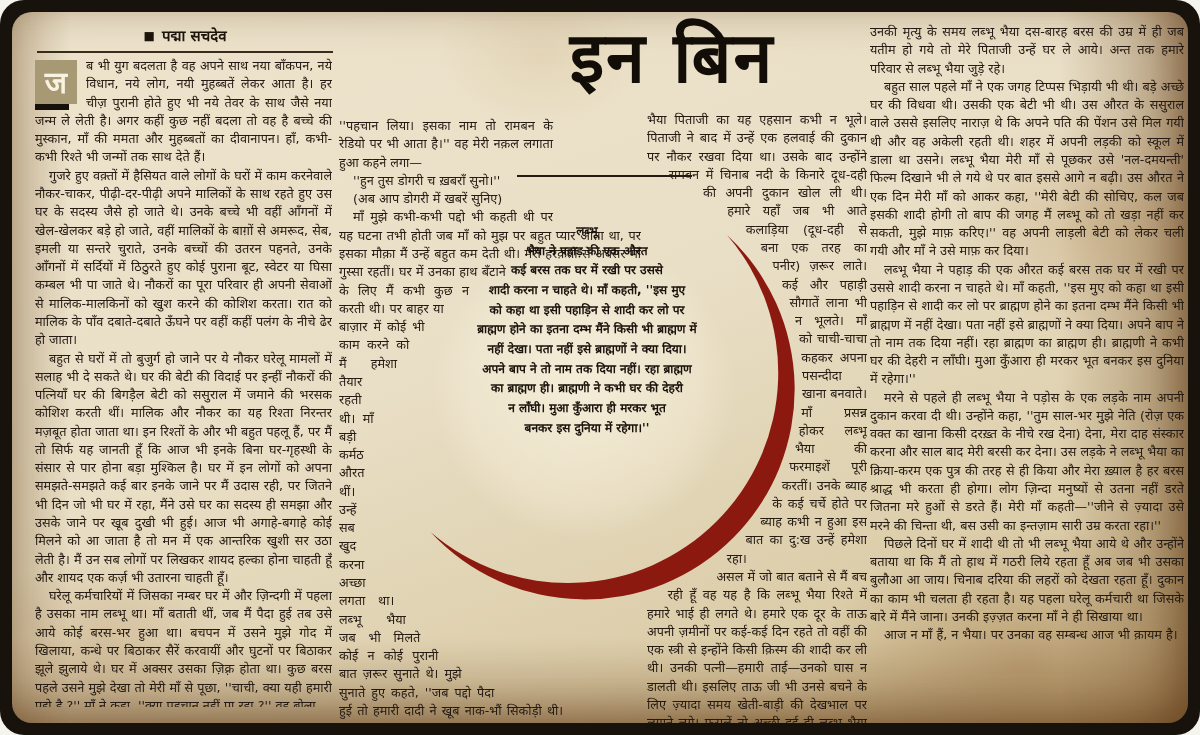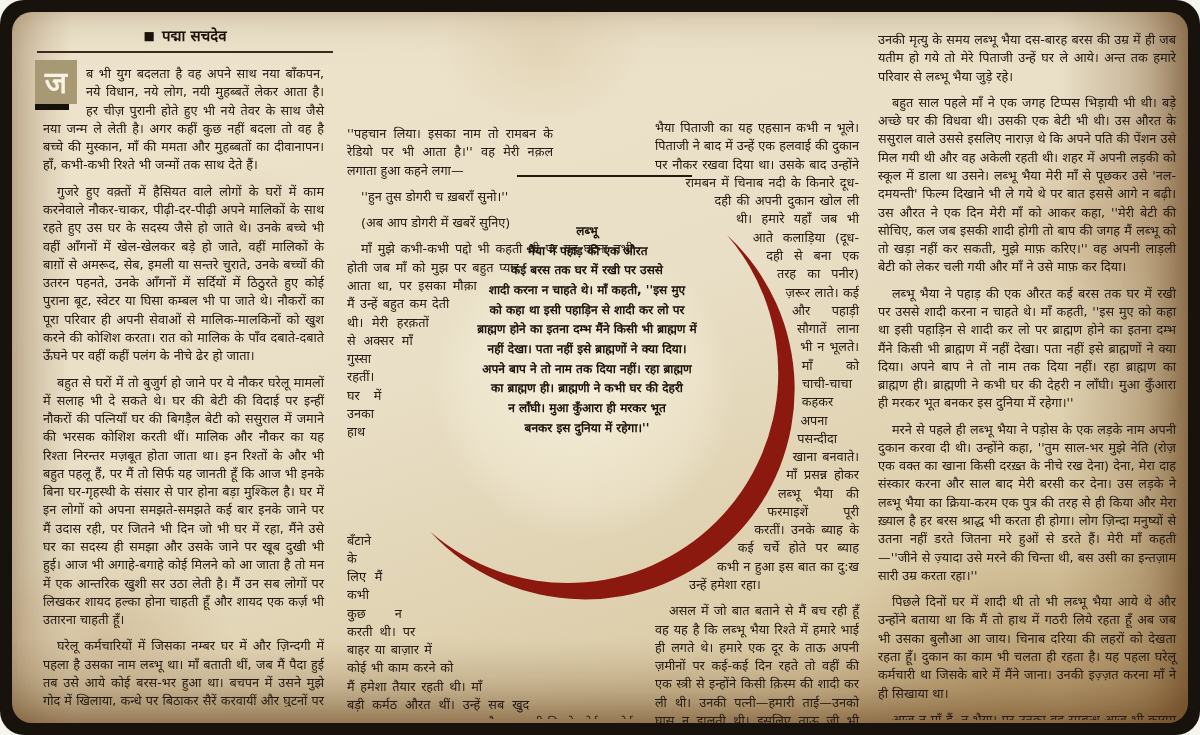--- a/index.html
+++ b/index.html
@@ -27,21 +27,21 @@
   .byline{position:absolute;left:25px;top:13px;width:296px;text-align:center;font-size:15px;font-weight:bold;color:#1c130b;}
   .byline .sq{font-size:12px;margin-right:7px;position:relative;top:-1px;}
   .rule{position:absolute;height:2px;background:#3a2b1a;}
   .rule-byline{left:25px;top:39px;width:296px;}
   .headline{position:absolute;left:430px;top:10px;width:460px;text-align:center;
             font-size:70px;line-height:1.05;font-weight:bold;color:#120d07;letter-spacing:2px;}
   .subtitle{position:absolute;left:520px;top:114px;width:165px;text-align:center;
             font-size:24px;font-weight:bold;color:#16100a;}
   .rule-subtitle{left:505px;top:163px;width:175px;height:2px;background:#241a10;}
   .col{position:absolute;font-size:12.7px;line-height:1.44;overflow:hidden;}
-  .col p{margin:8px;text-align:justify;text-indent:14px;}
+  .col p{margin:0;text-align:justify;text-indent:14px;}
   .col p.cont{text-indent:0;}
   .col1{left:23px;top:45px;width:297px;height:650px;}
   .col2{left:327px;top:105px;width:302px;height:602px;}
   .col3{left:635px;top:99px;width:220px;height:624px;}
   .col4{left:858px;top:11px;width:314px;height:697px;}
   .dropcap{float:left;width:42px;height:44px;margin:3px 9px 2px 0;background:#a69973;color:#f7f2e2;
            font-size:30px;font-weight:bold;text-align:center;line-height:46px;
            box-shadow:-6px 8px 0 -2px #16100a;}
   .shape-c2{float:right;width:302px;height:497px;shape-outside:circle(218px at 245px 272px);}
   .shape-c2-top{float:right;width:88px;height:96px;shape-outside:inset(0);}
@@ -61,20 +61,21 @@
 
       <svg class="crescent" viewBox="0 0 470 440" aria-hidden="true">
         <path d="M 373,56 A 210,210 0 1 1 76.5,353 A 210.4,210.4 0 0 0 373,56 Z" fill="#8c190f"></path>
       </svg>
 
       <div class="byline">
         <span class="sq">■</span><span>पद्मा सचदेव</span>
       </div>
       <div class="rule rule-byline"></div>
 
+      <div class="headline">इन बिन</div>
       <div class="rule rule-subtitle" style="position:absolute;"></div>
 
       <div class="col col1">
         <div class="dropcap">ज</div>
         <p class="cont">ब भी युग बदलता है वह अपने साथ नया बाँकपन, नये विधान, नये लोग, नयी मुहब्बतें लेकर आता है। हर चीज़ पुरानी होते हुए भी नये तेवर के साथ जैसे नया जन्म ले लेती है। अगर कहीं कुछ नहीं बदला तो वह है बच्चे की मुस्कान, माँ की ममता और मुहब्बतों का दीवानापन। हाँ, कभी-कभी रिश्ते भी जन्मों तक साथ देते हैं।</p>
         <p>गुजरे हुए वक़्तों में हैसियत वाले लोगों के घरों में काम करनेवाले नौकर-चाकर, पीढ़ी-दर-पीढ़ी अपने मालिकों के साथ रहते हुए उस घर के सदस्य जैसे हो जाते थे। उनके बच्चे भी वहीं आँगनों में खेल-खेलकर बड़े हो जाते, वहीं मालिकों के बाग़ों से अमरूद, सेब, इमली या सन्तरे चुराते, उनके बच्चों की उतरन पहनते, उनके आँगनों में सर्दियों में ठिठुरते हुए कोई पुराना बूट, स्वेटर या घिसा कम्बल भी पा जाते थे। नौकरों का पूरा परिवार ही अपनी सेवाओं से मालिक-मालकिनों को खुश करने की कोशिश करता। रात को मालिक के पाँव दबाते-दबाते ऊँघने पर वहीं कहीं पलंग के नीचे ढेर हो जाता।</p>
         <p>बहुत से घरों में तो बुजुर्ग हो जाने पर ये नौकर घरेलू मामलों में सलाह भी दे सकते थे। घर की बेटी की विदाई पर इन्हीं नौकरों की पत्नियाँ घर की बिगड़ैल बेटी को ससुराल में जमाने की भरसक कोशिश करती थीं। मालिक और नौकर का यह रिश्ता निरन्तर मज़बूत होता जाता था। इन रिश्तों के और भी बहुत पहलू हैं, पर मैं तो सिर्फ यह जानती हूँ कि आज भी इनके बिना घर-गृहस्थी के संसार से पार होना बड़ा मुश्किल है। घर में इन लोगों को अपना समझते-समझते कई बार इनके जाने पर मैं उदास रही, पर जितने भी दिन जो भी घर में रहा, मैंने उसे घर का सदस्य ही समझा और उसके जाने पर खूब दुखी भी हुई। आज भी अगाहे-बगाहे कोई मिलने को आ जाता है तो मन में एक आन्तरिक खुशी सर उठा लेती है। मैं उन सब लोगों पर लिखकर शायद हल्का होना चाहती हूँ और शायद एक कर्ज़ भी उतारना चाहती हूँ।</p>
         <p>घरेलू कर्मचारियों में जिसका नम्बर घर में और ज़िन्दगी में पहला है उसका नाम लब्भू था। माँ बताती थीं, जब मैं पैदा हुई तब उसे आये कोई बरस-भर हुआ था। बचपन में उसने मुझे गोद में खिलाया, कन्धे पर बिठाकर सैरें करवायीं और घुटनों पर बिठाकर झूले झुलाये थे। घर में अक्सर उसका ज़िक़्र होता था। कुछ बरस पहले उसने मुझे देखा तो मेरी माँ से पूछा, ''चाची, क्या यही हमारी पद्दो है ?'' माँ ने कहा, ''क्या पहचान नहीं पा रहा ?'' वह बोला,</p>
       </div>
 

